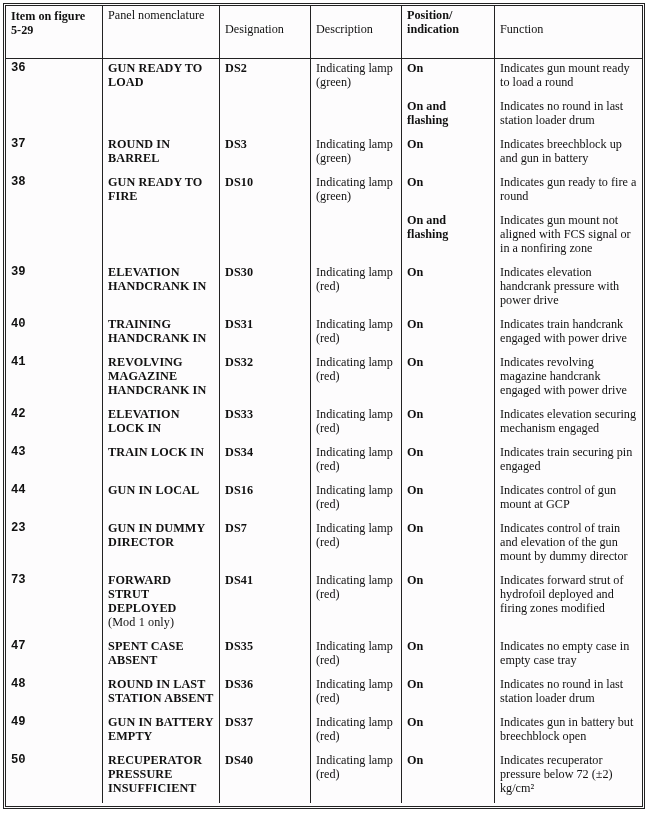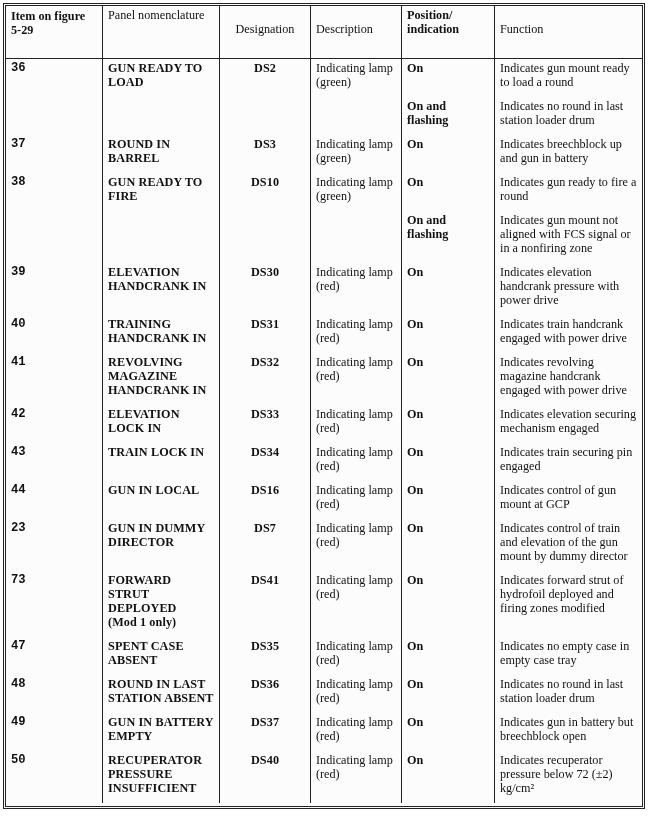--- a/index.html
+++ b/index.html
@@ -10,26 +10,26 @@
   }
   table { border-collapse: collapse; width: 100%; table-layout: fixed; }
   th, td { vertical-align: top; text-align: left; padding: 2px 5px 0 5px; font-size: 12.2px; line-height: 14px; }
   th { font-weight: normal; height: 36px; border-bottom: 1.5px solid #222; }
   th.c1 { font-weight: bold; }
   td { border: none; }
   .c1, .c2, .c3, .c4, .c5 { border-right: 1.5px solid #222; }
   th.c1 { padding-top: 3px; }
   .c1 { width: 86px; }
   .c2 { width: 106px; }
-  .c3 { width: 80px; text-align: center; }
+  .c3 { width: 80px; }
   .c4 { width: 80px; }
   .c5 { width: 82px; font-weight: bold; }
   td.c1 { font-weight: bold; font-family: Liberation Mono, monospace; }
   td.c2, td.c3 { font-weight: bold; letter-spacing: 0.1px; }
-  td.c2 .mod { font-weight: bold; }
+  td.c2 .mod { font-weight: normal; }
   tr.r td { padding-bottom: 8px; }
 </style>
 </head>
 <body>
 
 <div class="frame">
   <table>
     <thead>
       <tr>
         <th class="c1">Item on figure 5-29</th>

